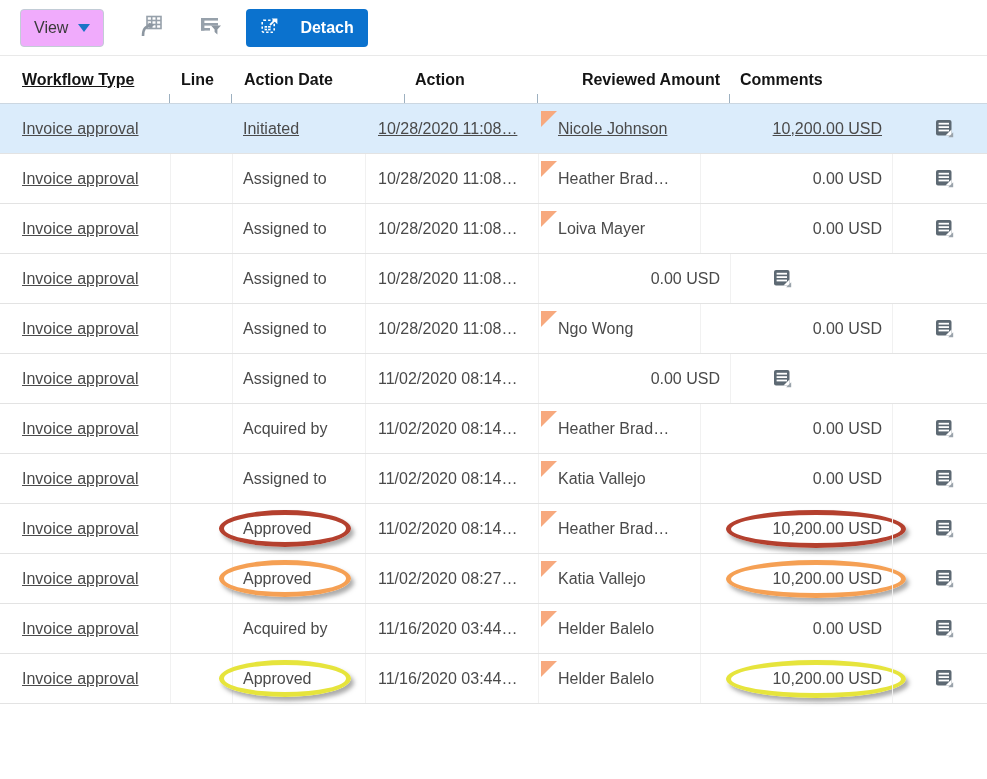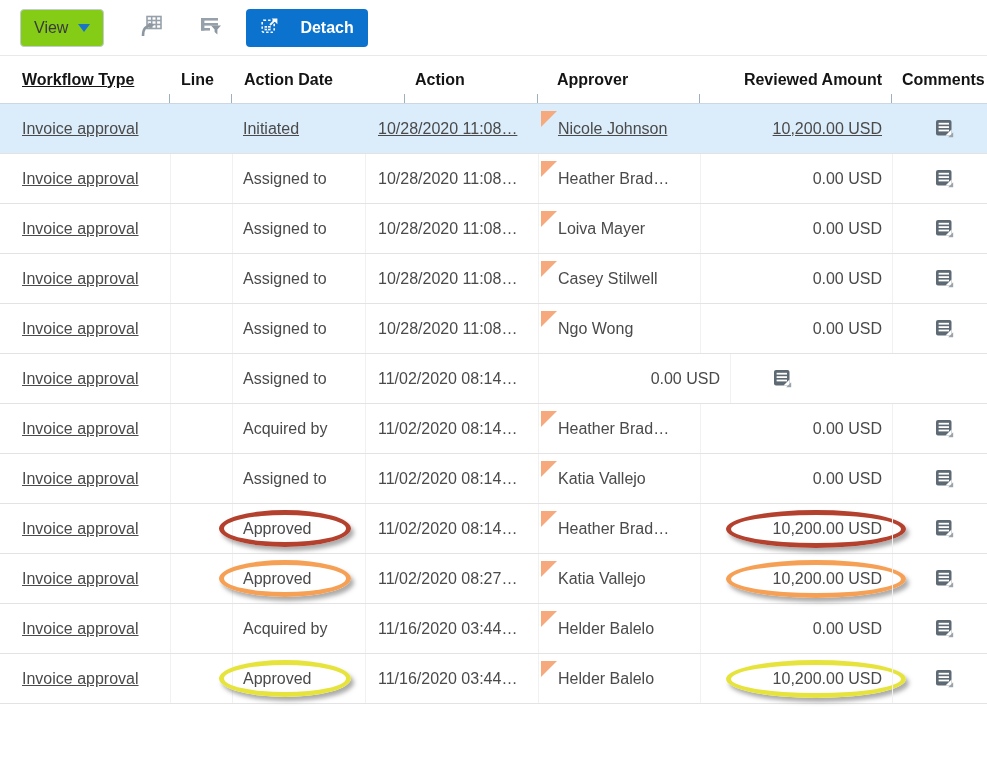--- a/index.html
+++ b/index.html
@@ -2,21 +2,21 @@
 <html><head>
 <meta charset="utf-8">
 <style>
   * { box-sizing: border-box; margin: 0; padding: 0; }
   html, body { width: 987px; height: 779px; overflow: hidden; background: #ffffff;
     font-family: "Liberation Sans", sans-serif; }
 
   
   .toolbar { height: 56px; display: flex; align-items: center; padding-left: 20px;
     border-bottom: 1px solid #e9e9e9; }
-  .view-btn { height: 38px; padding: 0 13px; background: #84cc16; border: 1px solid #c2ccd6;
+  .view-btn { height: 38px; padding: 0 13px; background: #f0abfc; border: 1px solid #c2ccd6;
     border-radius: 4px; display: flex; align-items: center; gap: 10px; cursor: pointer;
     font-size: 16px; color: #3a3a3a; }
   .caret-down { width: 0; height: 0; border-left: 6px solid transparent;
     border-right: 6px solid transparent; border-top: 8px solid #1b74c6; }
   .tool-icon-btn { width: 26px; height: 26px; margin-left: 34px; display: flex;
     align-items: center; justify-content: center; cursor: default; }
   .detach-btn { height: 38px; margin-left: 22px; padding: 0 14px; border: none;
     border-radius: 4px; display: flex; align-items: center; gap: 19px; cursor: pointer;
     font-size: 16px; font-weight: bold; color: #ffffff; }
 
@@ -111,21 +111,20 @@
     <span>Detach</span>
   </button>
 </div>
 
 <div class="table">
   <div class="thead">
     <div class="th c-wf">Workflow Type</div>
     <div class="th c-line">Line</div>
     <div class="th c-date">Action Date</div>
     <div class="th c-action">Action</div>
-    <div class="th c-approver">Approver</div>
     <div class="th c-amount">Reviewed Amount</div>
     <div class="th c-comments">Comments</div>
   </div>
   <div class="tbody">
       <div class="tr selected">
     <div class="td c-wf">
       <span>Invoice approval</span>
     </div>
     <div class="td c-line">
       <span></span>
@@ -235,24 +234,20 @@
     <div class="td c-line">
       <span></span>
     </div>
     <div class="td c-action">
       <span>Assigned to</span>
 
     </div>
     <div class="td c-date">
       <span>10/28/2020 11:08…</span>
     </div>
-    <div class="td c-approver">
-      <span class="flag"></span>
-      <span>Casey Stilwell</span>
-    </div>
     <div class="td c-amount">
       <span>0.00 USD</span>
 
     </div>
     <div class="td c-comments">
       <span class="comment-btn">
         <svg width="20" height="20" viewBox="0 0 20 20">
           <rect x="1" y="1" width="15.5" height="15.5" rx="2" fill="#5d6973"></rect>
           <rect x="3.6" y="3.8" width="10.4" height="1.8" fill="#ffffff"></rect>
           <rect x="3.6" y="7.2" width="10.4" height="1.8" fill="#ffffff"></rect>

